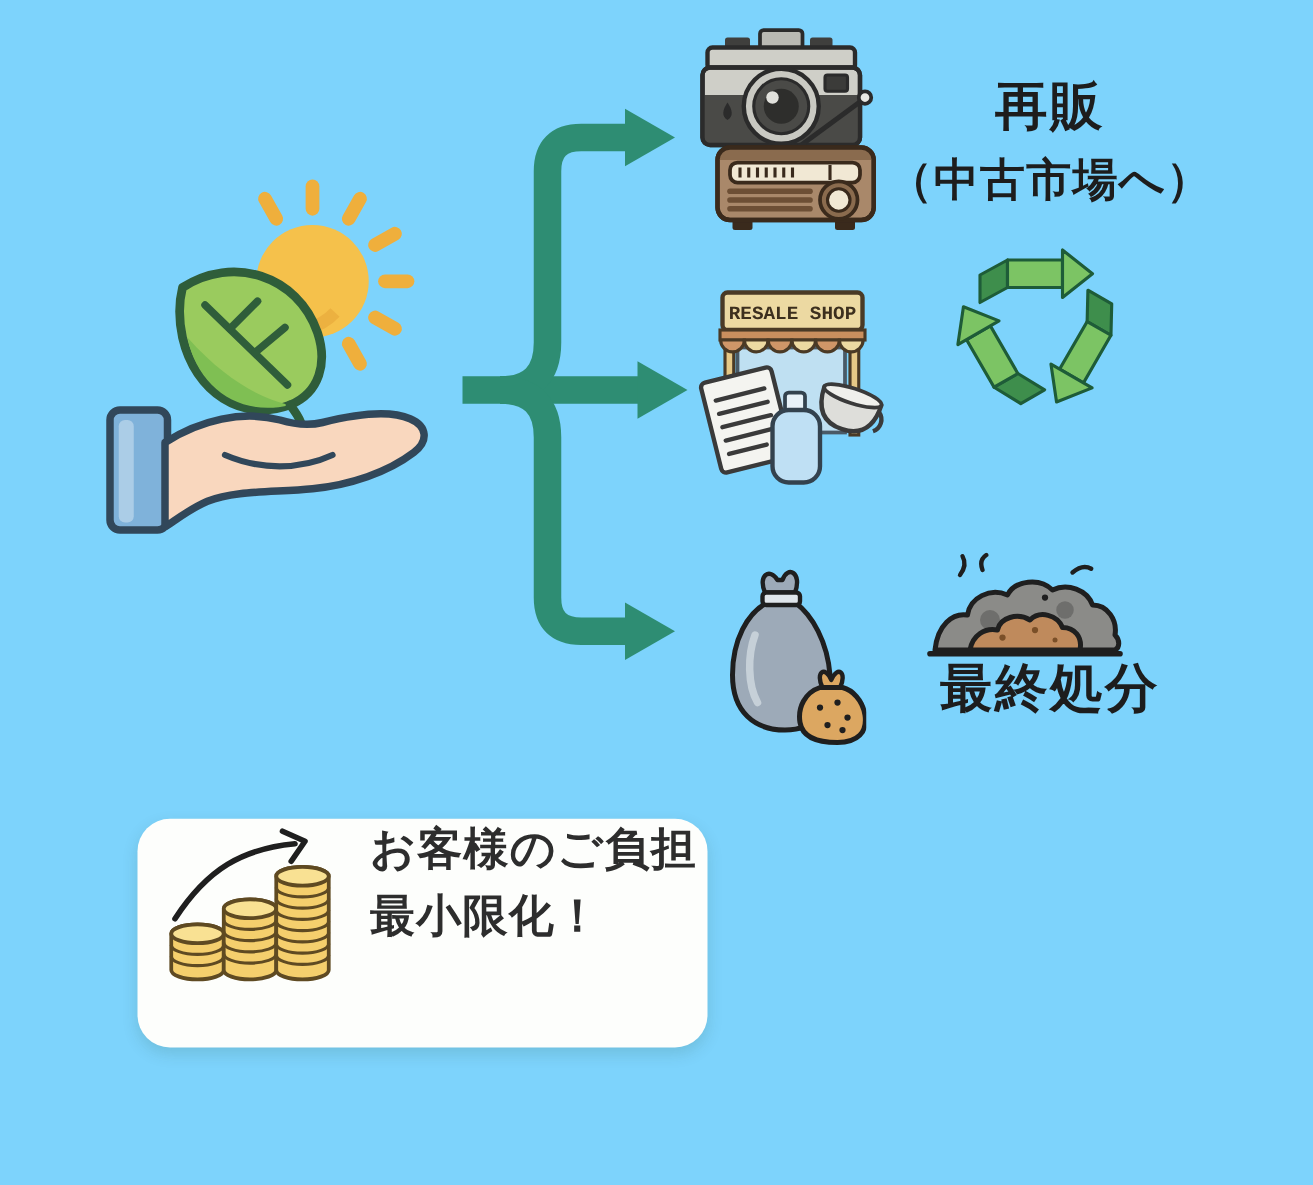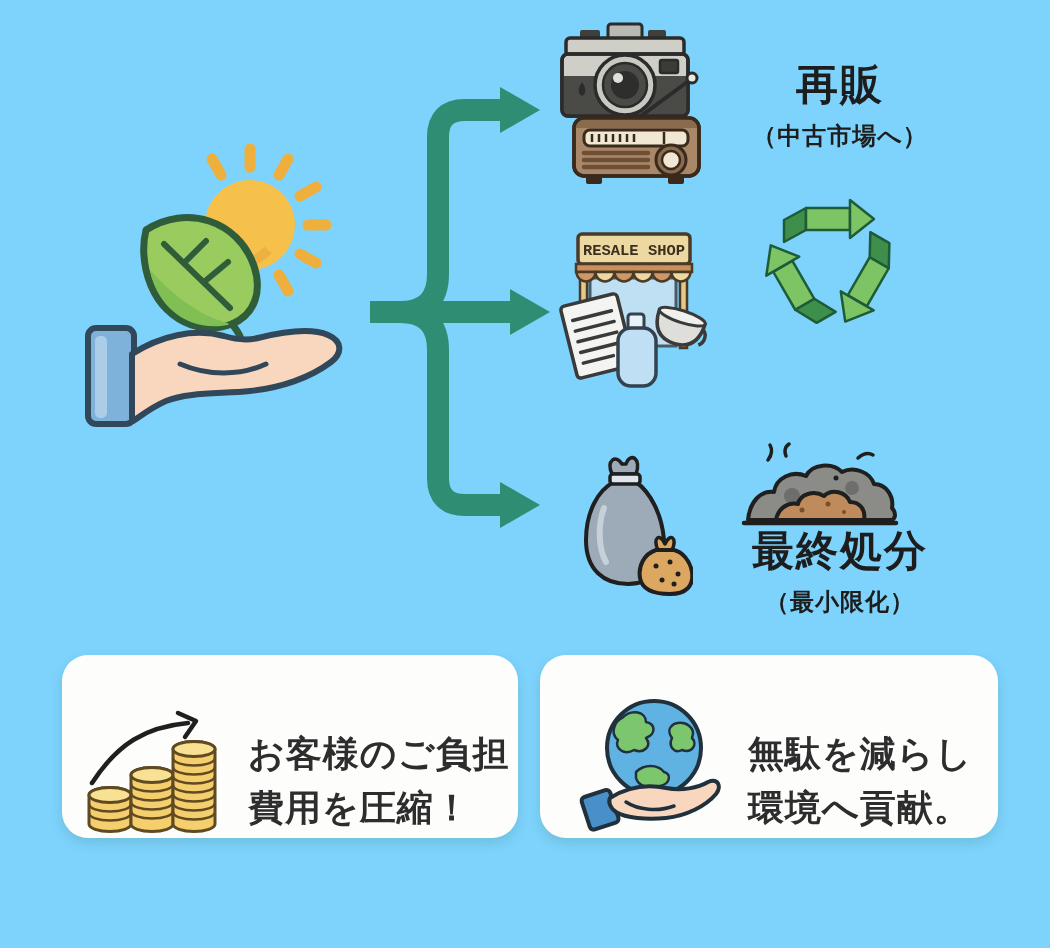--- a/index.html
+++ b/index.html
@@ -4,25 +4,25 @@
 <style>
   html,body{margin:0;padding:0;background:#e4f5ec;}
   .canvas{
     position:relative;width:1050px;height:948px;overflow:hidden;
     background:#7dd3fc;
     font-family:Liberation Mono, monospace;
   }
   .abs{position:absolute;}
   .branch-label{position:absolute;left:645px;width:390px;text-align:center;color:#1d1d1d;}
   .branch-title{font-size:42px;font-weight:800;line-height:1.05;letter-spacing:2px;}
-  .branch-sub{font-size:24px;font-weight:700;margin-top:10px;letter-spacing:1px;}
+  .branch-sub{font-size:36px;font-weight:700;margin-top:10px;letter-spacing:1px;}
   .card{
     position:absolute;top:655px;height:183px;background:#fdfefc;border-radius:26px;
     box-shadow:0 5px 12px rgba(45,85,65,.16);
-    display:flex;align-items:flex-end;
+    display:flex;align-items:flex-start;margin-left:48px;
   }
   .card-text{font-size:36px;font-weight:800;color:#2d2d2d;line-height:1.5;letter-spacing:1px;}
 </style>
 </head>
 <body>
 
 <div class="canvas">
 
   <svg class="abs" style="left:82px;top:138px" width="265" height="295" viewBox="0 0 265 295">
     <g stroke="#EFAF3C" stroke-width="11" stroke-linecap="round">
@@ -185,58 +185,38 @@
     <g fill="#7a4f28">
       <circle cx="62" cy="68" r="2.5"></circle>
       <circle cx="88" cy="62" r="2.5"></circle>
       <circle cx="104" cy="70" r="2"></circle>
     </g>
     <line x1="4" y1="81" x2="156" y2="81" stroke="#1f1f1f" stroke-width="4.5" stroke-linecap="round"></line>
   </svg>
 
   <div class="branch-label" style="top:532px">
     <div class="branch-title">最終処分</div>
-    <div class="branch-sub">（最小限化）</div>
   </div>
 
   <div class="card" style="left:62px;width:456px">
     <svg width="140" height="135" viewBox="0 0 140 135" style="margin-left:20px;flex:none">
       <path d="M 10 80 C 36 40, 64 24, 106 20" fill="none" stroke="#1f1f1f" stroke-width="4.5" stroke-linecap="round"></path>
       <path d="M 96 10 L 114 18 L 103 34" fill="none" stroke="#1f1f1f" stroke-width="4.5" stroke-linecap="round" stroke-linejoin="round"></path>
       <g stroke="#5f4a22" stroke-width="3">
         <path d="M 7 92 A 21 7.5 0 0 1 49 92 L 49 121 A 21 7.5 0 0 1 7 121 Z" fill="#f5cf6d"></path>
         <path d="M 7 101 A 21 7.5 0 0 0 49 101 M 7 110 A 21 7.5 0 0 0 49 110" fill="none" stroke-width="2.5"></path>
         <ellipse cx="28" cy="92" rx="21" ry="7.5" fill="#f9e193"></ellipse>
         <path d="M 49 72 A 21 7.5 0 0 1 91 72 L 91 121 A 21 7.5 0 0 1 49 121 Z" fill="#f5cf6d"></path>
         <path d="M 49 81 A 21 7.5 0 0 0 91 81 M 49 90 A 21 7.5 0 0 0 91 90 M 49 99 A 21 7.5 0 0 0 91 99 M 49 108 A 21 7.5 0 0 0 91 108" fill="none" stroke-width="2.5"></path>
         <ellipse cx="70" cy="72" rx="21" ry="7.5" fill="#f9e193"></ellipse>
         <path d="M 91 46 A 21 7.5 0 0 1 133 46 L 133 121 A 21 7.5 0 0 1 91 121 Z" fill="#f5cf6d"></path>
         <path d="M 91 55 A 21 7.5 0 0 0 133 55 M 91 64 A 21 7.5 0 0 0 133 64 M 91 73 A 21 7.5 0 0 0 133 73 M 91 82 A 21 7.5 0 0 0 133 82 M 91 91 A 21 7.5 0 0 0 133 91 M 91 100 A 21 7.5 0 0 0 133 100 M 91 109 A 21 7.5 0 0 0 133 109" fill="none" stroke-width="2.5"></path>
         <ellipse cx="112" cy="46" rx="21" ry="7.5" fill="#f9e193"></ellipse>
       </g>
     </svg>
     <div class="card-text" style="margin-left:26px">
       <div>お客様のご負担</div>
-      <div>費用を圧縮！</div>
+      <div>最小限化！</div>
     </div>
   </div>
 
-  <div class="card" style="left:540px;width:458px">
-    <svg width="150" height="150" viewBox="0 0 150 150" style="margin-left:34px;flex:none">
-      <circle cx="80" cy="60" r="47" fill="#5fb2e2" stroke="#20303c" stroke-width="4"></circle>
-      <g fill="#7cc66e" stroke="#20303c" stroke-width="2.5" stroke-linejoin="round">
-        <path d="M 48 30 C 58 20, 72 24, 72 34 C 82 36, 82 46, 72 50 C 78 58, 70 66, 60 62 C 50 68, 40 60, 44 52 C 36 46, 40 34, 48 30 Z"></path>
-        <path d="M 100 36 C 112 32, 122 40, 118 50 C 124 56, 118 66, 108 62 C 100 66, 94 58, 98 50 C 94 44, 94 40, 100 36 Z"></path>
-        <path d="M 62 84 C 70 76, 84 76, 90 84 C 98 86, 96 96, 86 98 C 76 102, 64 98, 62 90 Z"></path>
-      </g>
-      <g transform="rotate(-18 28 118)">
-        <rect x="10" y="104" width="30" height="34" rx="4" fill="#4a90c8" stroke="#20303c" stroke-width="4"></rect>
-      </g>
-      <path d="M 36 110 C 52 100, 72 96, 92 100 C 108 103, 124 100, 134 94 C 144 90, 148 98, 142 106 C 132 118, 112 128, 92 130 C 72 132, 52 130, 42 124 C 36 120, 34 114, 36 110 Z" fill="#f9d7be" stroke="#20303c" stroke-width="4" stroke-linejoin="round"></path>
-      <path d="M 52 114 C 64 122, 84 124, 100 118" fill="none" stroke="#20303c" stroke-width="3.5" stroke-linecap="round"></path>
-    </svg>
-    <div class="card-text" style="margin-left:24px">
-      <div>無駄を減らし</div>
-      <div>環境へ貢献。</div>
-    </div>
-  </div>
 
 </div>
 
 </body></html>

